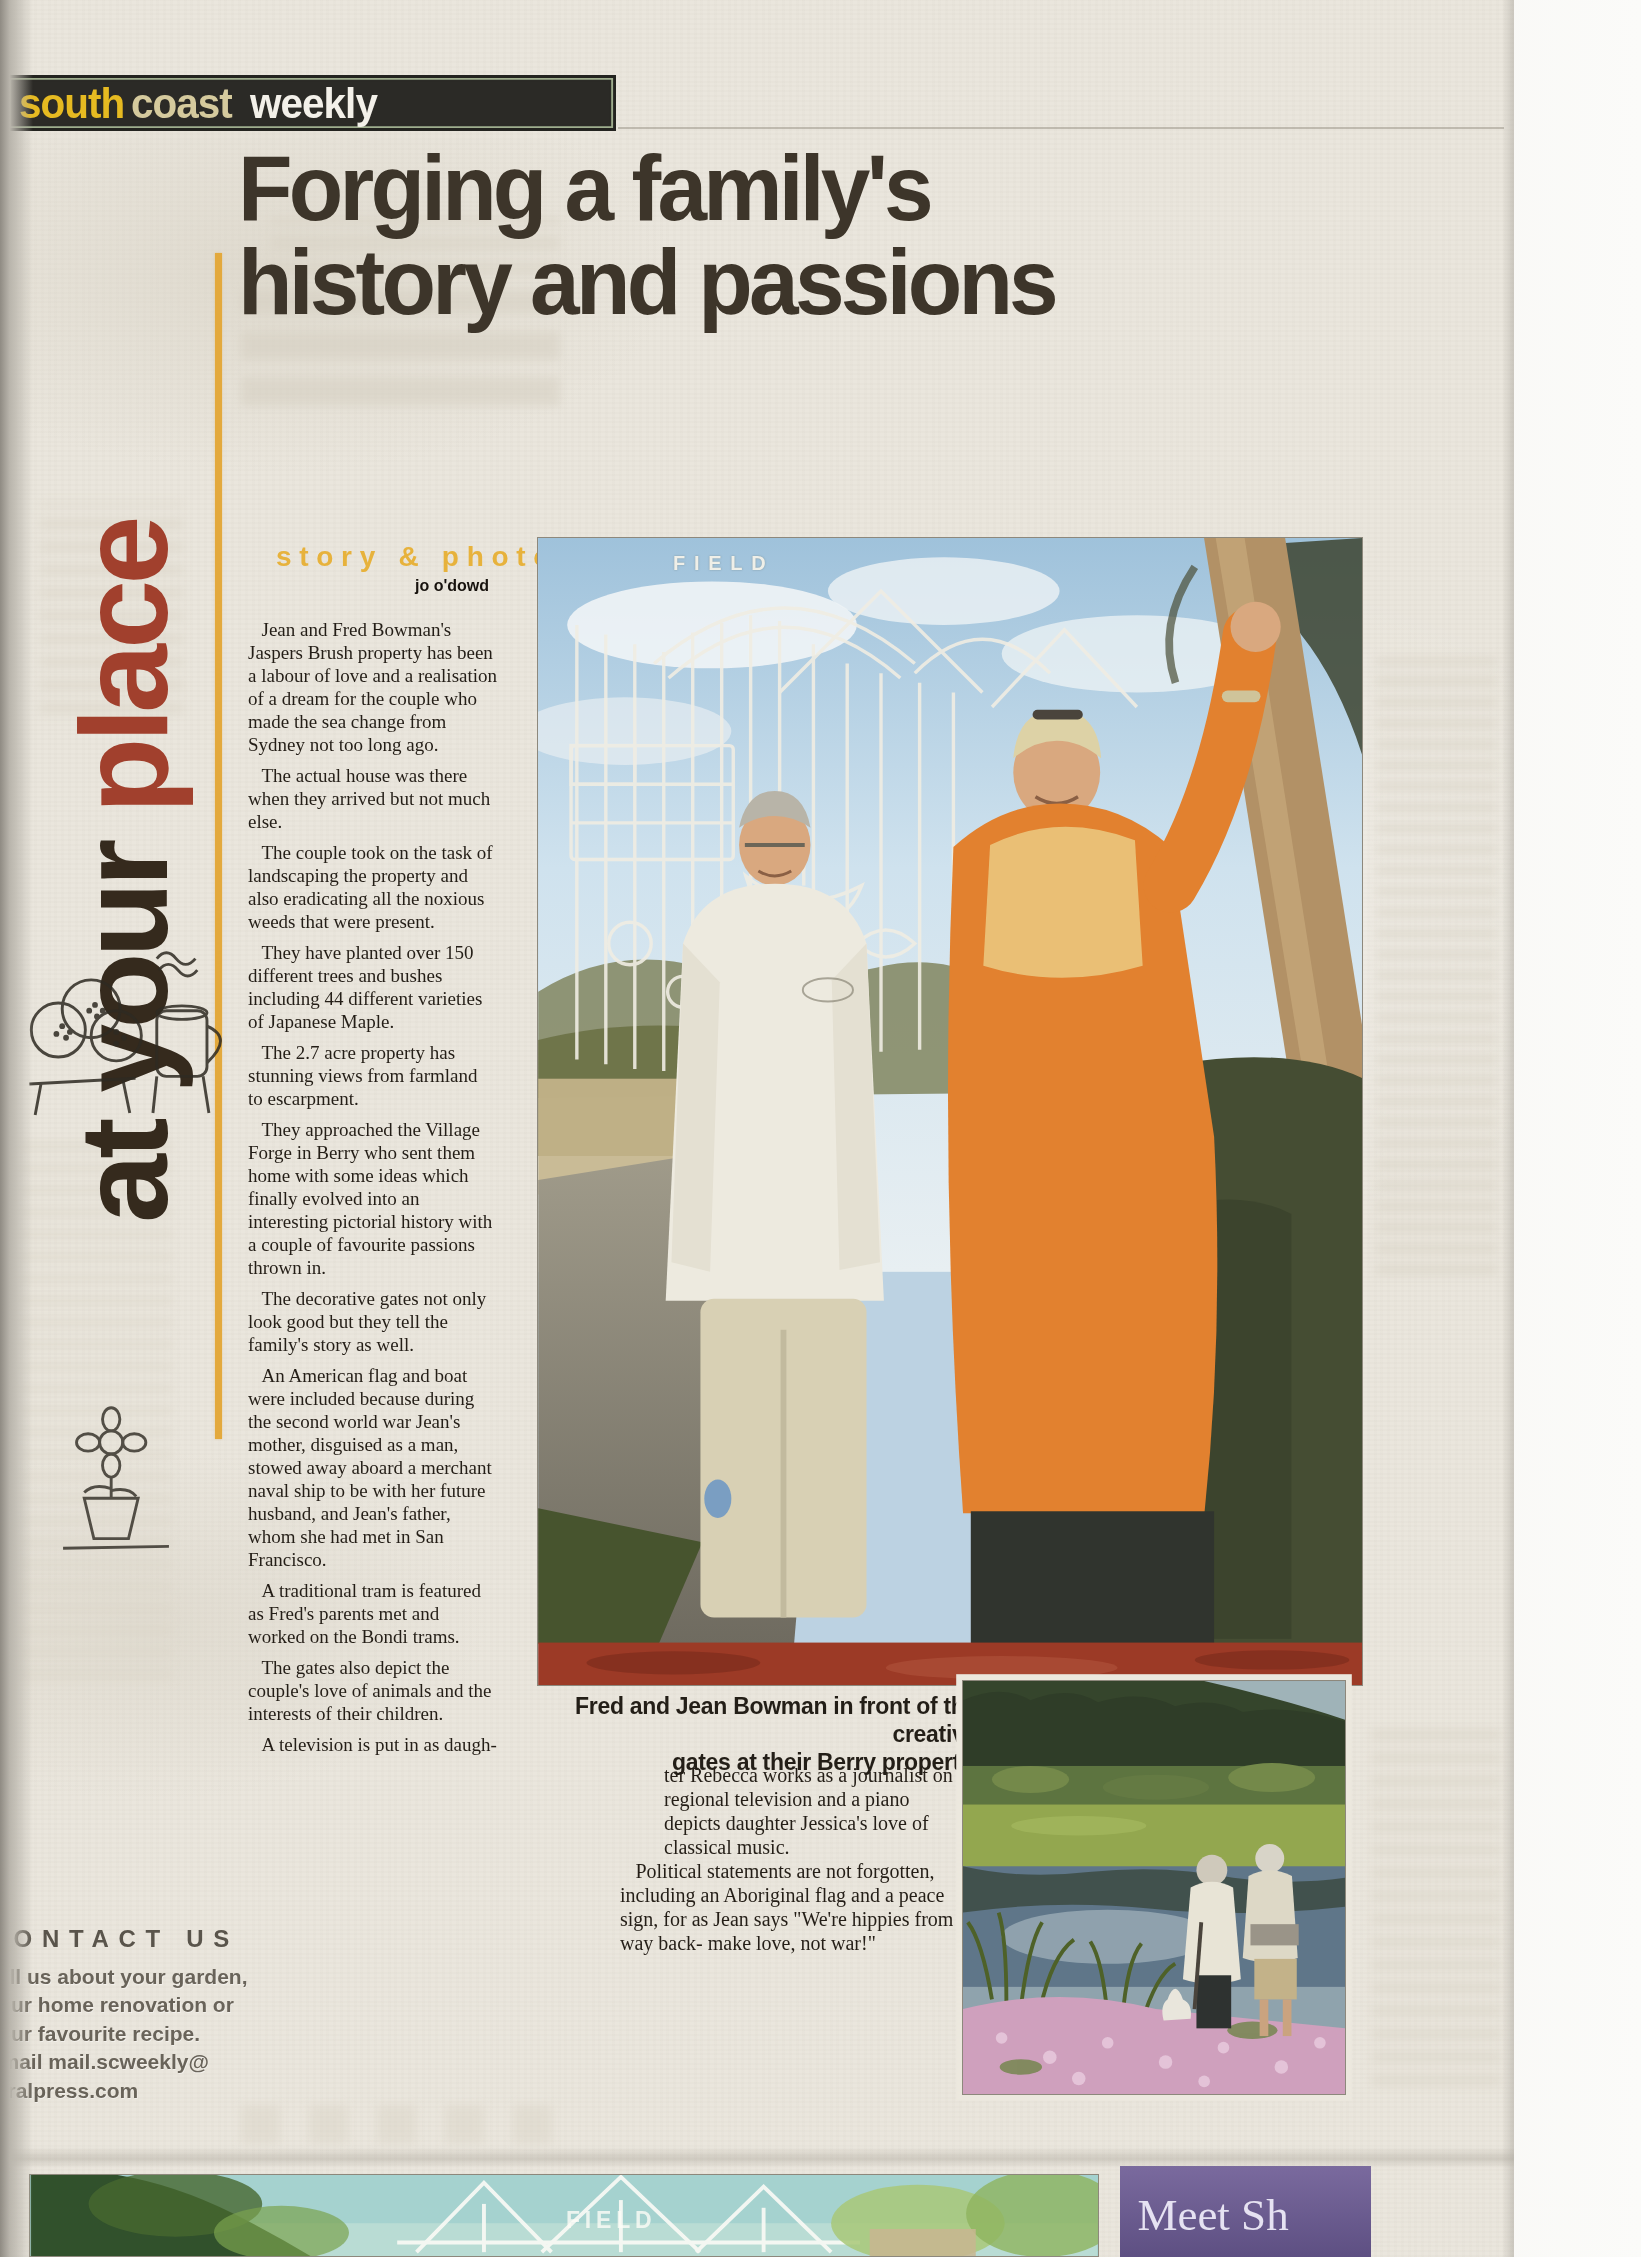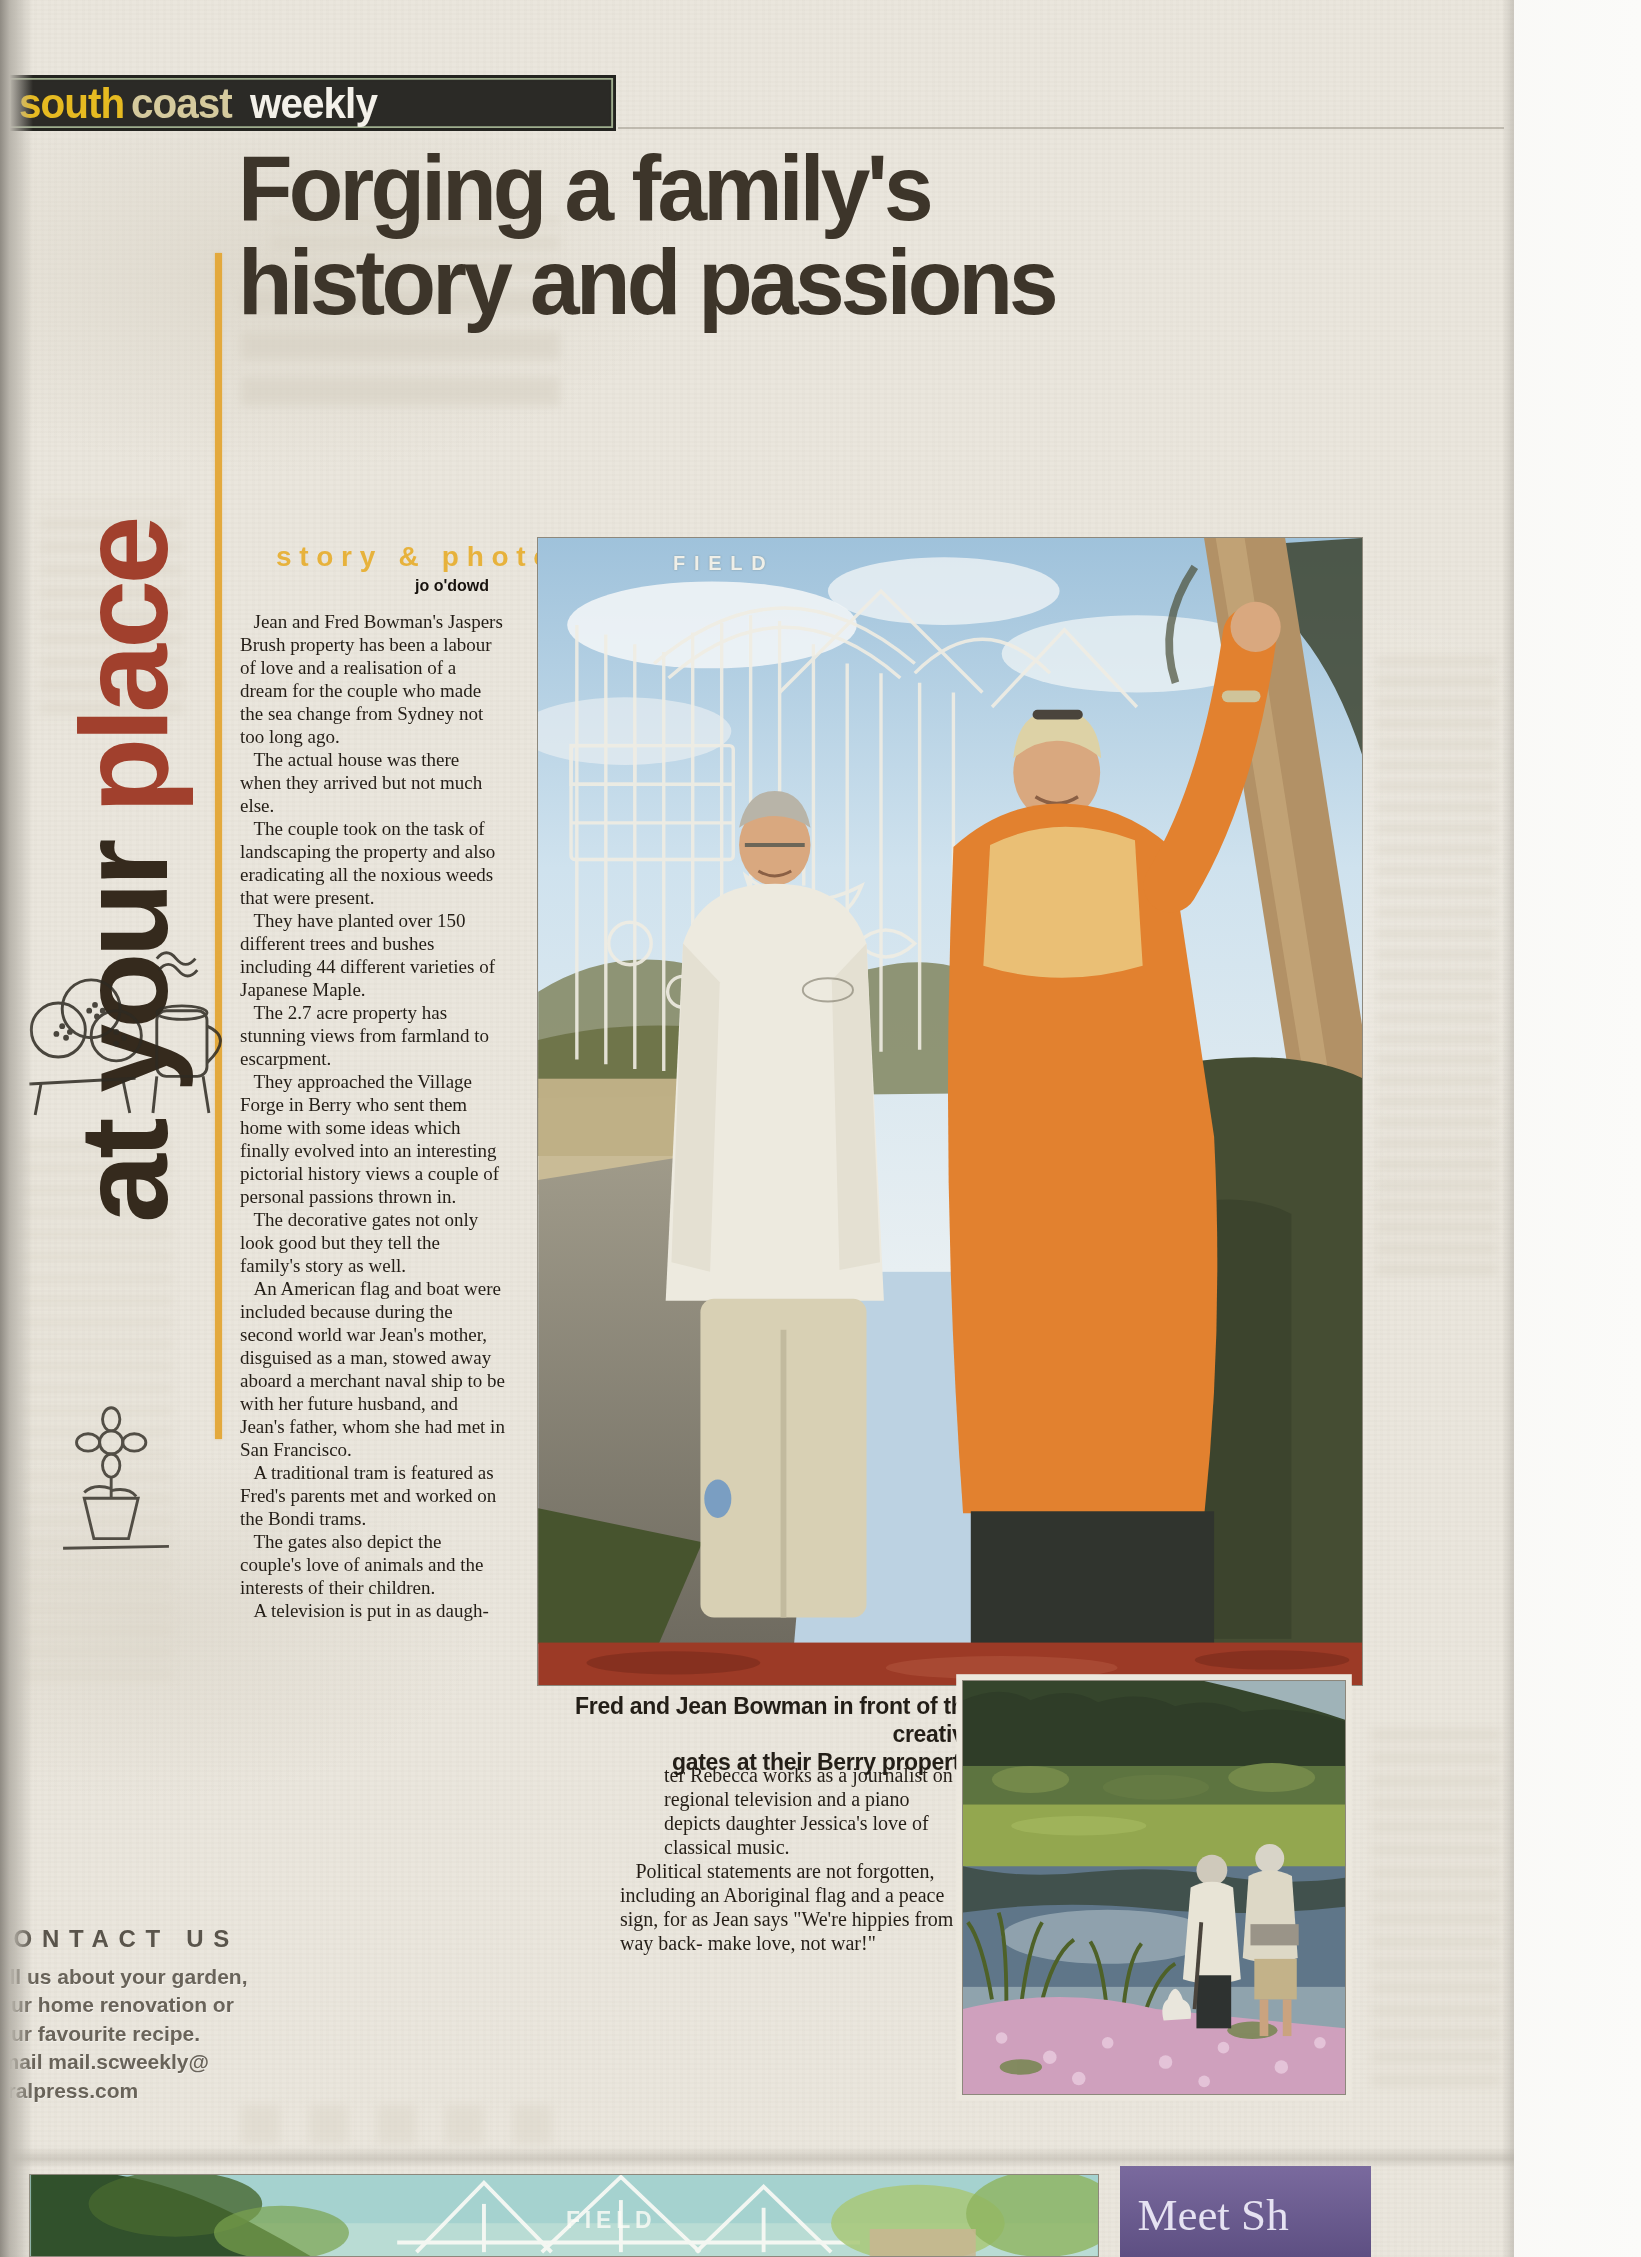--- a/index.html
+++ b/index.html
@@ -51,21 +51,21 @@
   .vl-dark{color:#352a1d;}
   .vl-red{color:#a1402d;}
   
   .yellow-rule{position:absolute;left:215px;top:253px;width:6.8px;height:1186px;background:#e3a93d;
     box-shadow:0 0 1.9px rgba(227,169,61,.6);}
   .kicker{position:absolute;left:251px;top:541px;font-weight:700;font-size:28px;letter-spacing:7.7px;color:#e7b23c;margin-left:25px;}
   .byline{position:absolute;left:290px;top:577px;width:199px;text-align:right;font-weight:700;font-size:16px;color:#17120d;}
   
   .col-left{position:absolute;left:240px;top:610px;width:265px;
     font-family:"Liberation Serif",serif;font-size:19px;line-height:23px;color:#241e17;}
-  .col-left p{margin:0;text-indent:13.5px;}
+  .col-left p{margin:8px;text-indent:13.5px;}
   .col-right{position:absolute;left:620px;top:1763px;width:346px;
     font-family:"Liberation Serif",serif;font-size:20px;line-height:24px;color:#241e17;}
   .col-right p{margin:0;text-indent:15.4px;}
   .col-right p:first-child{text-indent:0;margin-left:44px;}
   
   .main-photo{position:absolute;left:537px;top:537px;width:826px;height:1149px;
     border:1px solid #8d887c;box-sizing:border-box;overflow:hidden;background:#bcd2e2;z-index:1;}
   .gate-text{position:absolute;left:673px;top:552px;z-index:2;font-weight:700;font-size:20px;
     letter-spacing:8.7px;color:rgba(248,246,238,.92);text-shadow:0 0 1.9px rgba(90,100,90,.5);}
   
@@ -121,21 +121,21 @@
     <div class="yellow-rule"></div>
     <div class="kicker">story &amp; photo</div>
     <div class="byline">jo o'dowd</div>
 
     <div class="col-left">
       <p>Jean and Fred Bowman's Jaspers Brush property has been a labour of love and a realisation of a dream for the couple who made the sea change from Sydney not too long ago.</p>
       <p>The actual house was there when they arrived but not much else.</p>
       <p>The couple took on the task of landscaping the property and also eradicating all the noxious weeds that were present.</p>
       <p>They have planted over 150 different trees and bushes including 44 different varieties of Japanese Maple.</p>
       <p>The 2.7 acre property has stunning views from farmland to escarpment.</p>
-      <p>They approached the Village Forge in Berry who sent them home with some ideas which finally evolved into an interesting pictorial history views a couple of personal passions thrown in.</p>
+      <p>They approached the Village Forge in Berry who sent them home with some ideas which finally evolved into an interesting pictorial history with a couple of favourite passions thrown in.</p>
       <p>The decorative gates not only look good but they tell the family's story as well.</p>
       <p>An American flag and boat were included because during the second world war Jean's mother, disguised as a man, stowed away aboard a merchant naval ship to be with her future husband, and Jean's father, whom she had met in San Francisco.</p>
       <p>A traditional tram is featured as Fred's parents met and worked on the Bondi trams.</p>
       <p>The gates also depict the couple's love of animals and the interests of their children.</p>
       <p>A television is put in as daugh-</p>
     </div>
 
     <div class="main-photo">
       <svg width="826" height="1149" viewBox="0 0 855 1190">
         <defs>

